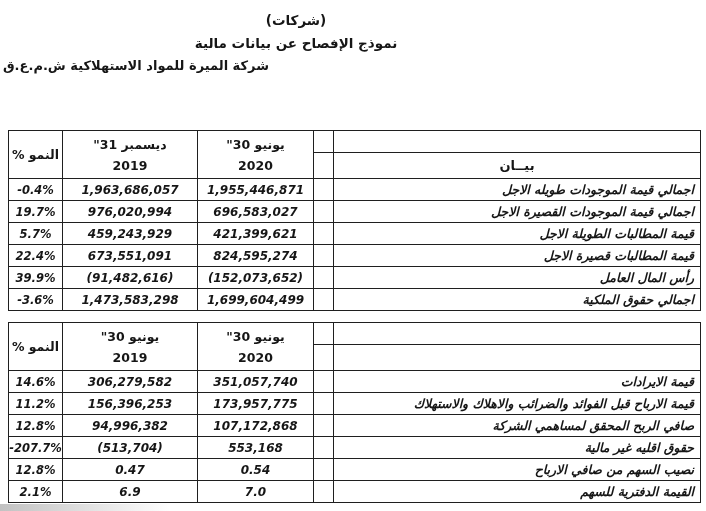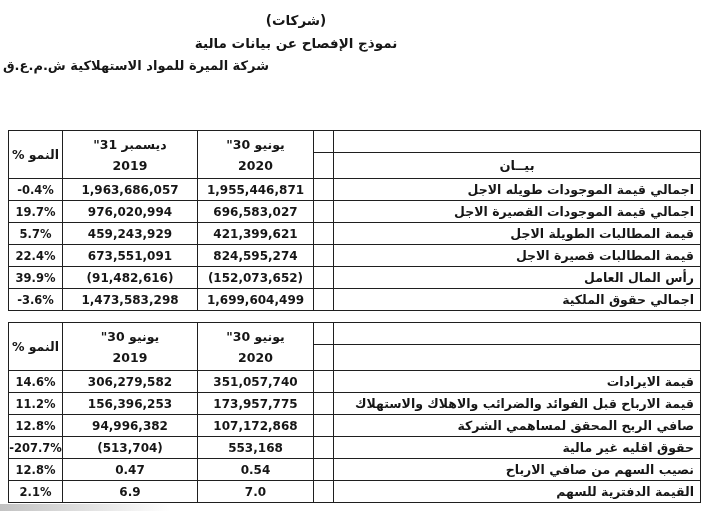--- a/index.html
+++ b/index.html
@@ -27,21 +27,21 @@
   }
   #table1 { top:130px; }
   #table2 { top:322px; }
   .fin th, .fin td {
     border:1px solid #1f1f1f;
     padding:0; vertical-align:middle;
     font-weight:bold; color:#161616;
   }
   .fin tr.h1 th { height:22px; }
   .fin tr.h2 th { height:26px; }
-  .fin tbody tr { height:22px; }
+  .fin tbody tr { height:22px;font-style:italic; }
   .c-growth { width:54px; }
   .c-prev  { width:135px; }
   .c-curr  { width:116px; }
   .c-gap   { width:20px; }
   .c-desc  { width:367px; }
   .growth-head { text-align:center; font-size:12.5px; direction:rtl; }
   .date-head { text-align:center; font-size:12.5px; line-height:21px; }
   .date-head .period { direction:ltr; unicode-bidi:embed; }
   .desc-head { text-align:center; font-size:13px; direction:rtl; }
   td.growth-cell, td.value-cell {

